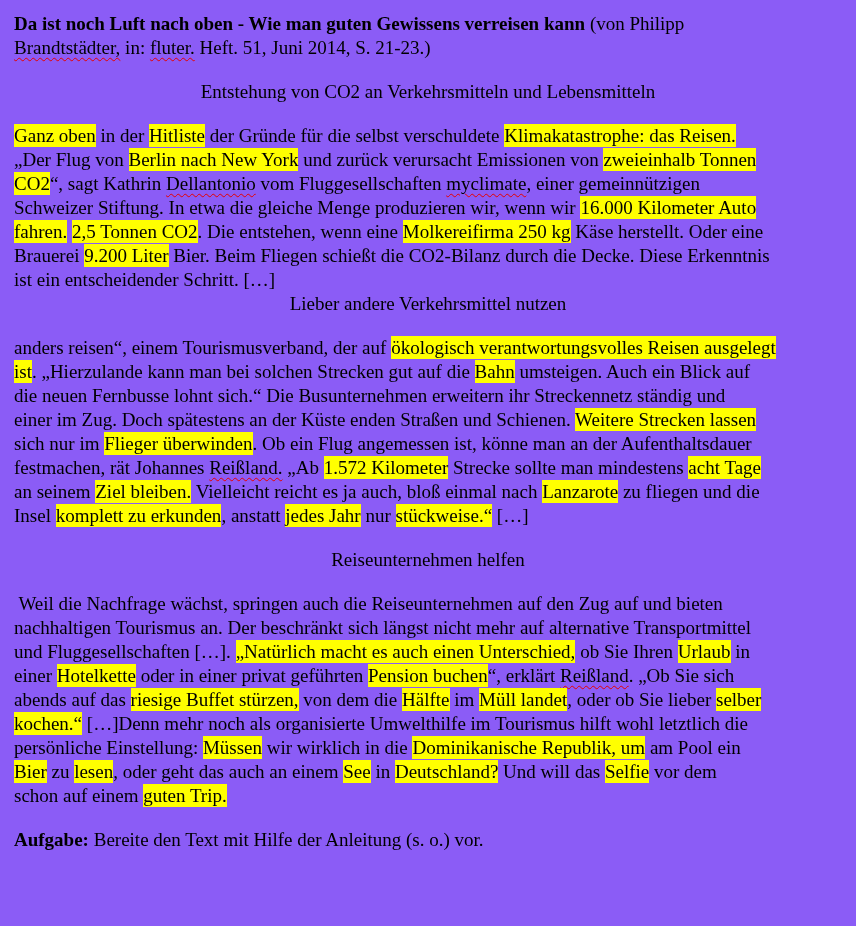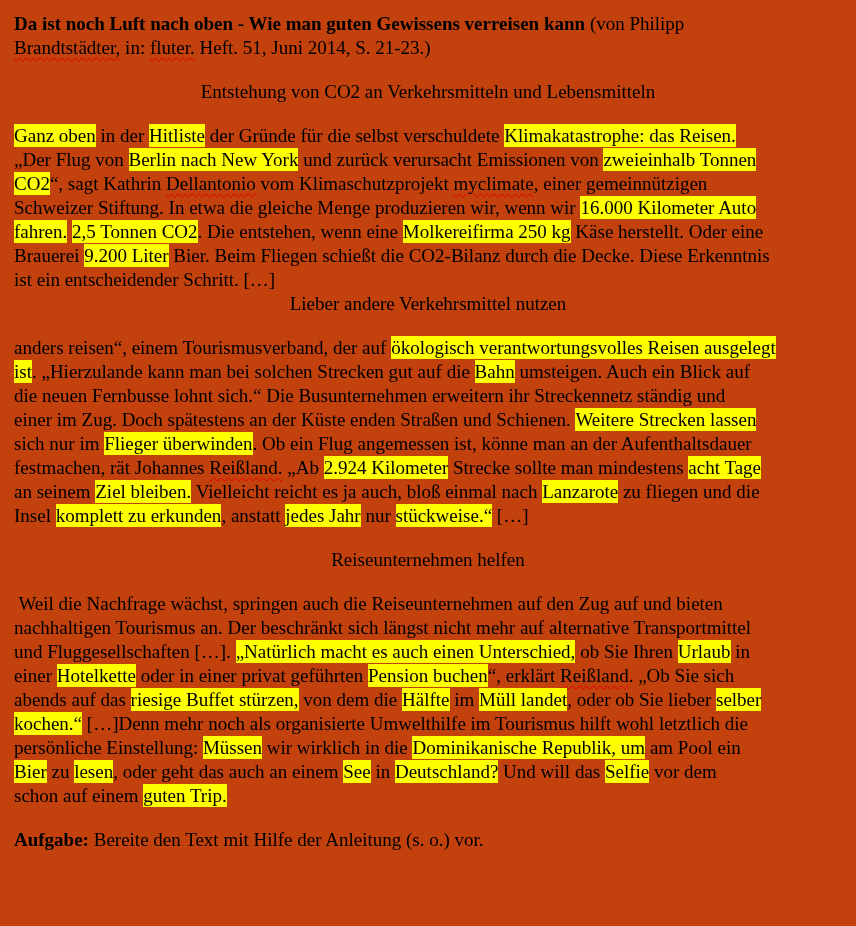--- a/index.html
+++ b/index.html
@@ -6,32 +6,32 @@
     margin: 0;
     padding: 0;
     background: #ffffff;
   }
   .page {
     width: 856px;
     height: 926px;
     box-sizing: border-box;
     padding: 12px 14px 0 14px;
     overflow: hidden;
-    background: #c2410c;
+    background: #8b5cf6;
     color: #000000;
     font-family: "Liberation Serif", "DejaVu Serif", serif;
     font-size: 19px;
     line-height: 24px;
   }
   .block { margin: 0 0 20px 0; }
   .block.tight { margin-bottom: 0; }
   .block-heading .line { text-align: center; white-space: normal; }
   .line { white-space: pre; }
   .run { }
-  .hl { background: #ffff00; padding: 1px 0; font-family: Liberation Serif, serif; }
+  .hl { background: #ffff00; padding: 1px 0; }
   .b { font-weight: bold; }
   .sq {
     text-decoration-line: underline;
     text-decoration-style: wavy;
     text-decoration-color: #e60000;
     text-decoration-thickness: 1px;
     text-underline-offset: 3px;
   }
 </style>
 </head>
@@ -42,36 +42,36 @@
       <div class="block block-title">
         <div class="line"><span class="run b">Da ist noch Luft nach oben - Wie man guten Gewissens verreisen kann</span><span class="run"> (von Philipp</span></div>
         <div class="line"><span class="run sq">Brandtstädter,</span><span class="run"> in: </span><span class="run sq">fluter.</span><span class="run"> Heft. 51, Juni 2014, S. 21-23.)</span></div>
       </div>
       <div class="block block-heading">
         <div class="line"><span class="run">Entstehung von CO2 an Verkehrsmitteln und Lebensmitteln</span></div>
       </div>
       <div class="block block-paragraph tight">
         <div class="line"><span class="run hl">Ganz oben</span><span class="run"> in der </span><span class="run hl">Hitliste</span><span class="run"> der Gründe für die selbst verschuldete </span><span class="run hl">Klimakatastrophe: das Reisen.</span></div>
         <div class="line"><span class="run">„Der Flug von </span><span class="run hl">Berlin nach New York</span><span class="run"> und zurück verursacht Emissionen von </span><span class="run hl">zweieinhalb Tonnen</span></div>
-        <div class="line"><span class="run hl">CO2</span><span class="run">“, sagt Kathrin </span><span class="run sq">Dellantonio</span><span class="run"> vom Klimaschutzprojekt </span><span class="run sq">myclimate</span><span class="run">, einer gemeinnützigen</span></div>
+        <div class="line"><span class="run hl">CO2</span><span class="run">“, sagt Kathrin </span><span class="run sq">Dellantonio</span><span class="run"> vom Fluggesellschaften </span><span class="run sq">myclimate</span><span class="run">, einer gemeinnützigen</span></div>
         <div class="line"><span class="run">Schweizer Stiftung. In etwa die gleiche Menge produzieren wir, wenn wir </span><span class="run hl">16.000 Kilometer Auto</span></div>
         <div class="line"><span class="run hl">fahren.</span><span class="run"> </span><span class="run hl">2,5 Tonnen CO2</span><span class="run">. Die entstehen, wenn eine </span><span class="run hl">Molkereifirma 250 kg</span><span class="run"> Käse herstellt. Oder eine</span></div>
         <div class="line"><span class="run">Brauerei </span><span class="run hl">9.200 Liter</span><span class="run"> Bier. Beim Fliegen schießt die CO2-Bilanz durch die Decke. Diese Erkenntnis</span></div>
         <div class="line"><span class="run">ist ein entscheidender Schritt. […]</span></div>
       </div>
       <div class="block block-heading">
         <div class="line"><span class="run">Lieber andere Verkehrsmittel nutzen</span></div>
       </div>
       <div class="block block-paragraph">
         <div class="line"><span class="run">anders reisen“, einem Tourismusverband, der auf </span><span class="run hl">ökologisch verantwortungsvolles Reisen ausgelegt</span></div>
         <div class="line"><span class="run hl">ist</span><span class="run">. „Hierzulande kann man bei solchen Strecken gut auf die </span><span class="run hl">Bahn</span><span class="run"> umsteigen. Auch ein Blick auf</span></div>
         <div class="line"><span class="run">die neuen Fernbusse lohnt sich.“ Die Busunternehmen erweitern ihr Streckennetz ständig und</span></div>
         <div class="line"><span class="run">einer im Zug. Doch spätestens an der Küste enden Straßen und Schienen. </span><span class="run hl">Weitere Strecken lassen</span></div>
         <div class="line"><span class="run">sich nur im </span><span class="run hl">Flieger überwinden</span><span class="run">. Ob ein Flug angemessen ist, könne man an der Aufenthaltsdauer</span></div>
-        <div class="line"><span class="run">festmachen, rät Johannes </span><span class="run sq">Reißland.</span><span class="run"> „Ab </span><span class="run hl">2.924 Kilometer</span><span class="run"> Strecke sollte man mindestens </span><span class="run hl">acht Tage</span></div>
+        <div class="line"><span class="run">festmachen, rät Johannes </span><span class="run sq">Reißland.</span><span class="run"> „Ab </span><span class="run hl">1.572 Kilometer</span><span class="run"> Strecke sollte man mindestens </span><span class="run hl">acht Tage</span></div>
         <div class="line"><span class="run">an seinem </span><span class="run hl">Ziel bleiben.</span><span class="run"> Vielleicht reicht es ja auch, bloß einmal nach </span><span class="run hl">Lanzarote</span><span class="run"> zu fliegen und die</span></div>
         <div class="line"><span class="run">Insel </span><span class="run hl">komplett zu erkunden</span><span class="run">, anstatt </span><span class="run hl">jedes Jahr</span><span class="run"> nur </span><span class="run hl">stückweise.“</span><span class="run"> […]</span></div>
       </div>
       <div class="block block-heading">
         <div class="line"><span class="run">Reiseunternehmen helfen</span></div>
       </div>
       <div class="block block-paragraph">
         <div class="line"><span class="run"> Weil die Nachfrage wächst, springen auch die Reiseunternehmen auf den Zug auf und bieten</span></div>
         <div class="line"><span class="run">nachhaltigen Tourismus an. Der beschränkt sich längst nicht mehr auf alternative Transportmittel</span></div>
         <div class="line"><span class="run">und Fluggesellschaften […]. </span><span class="run hl">„Natürlich macht es auch einen Unterschied,</span><span class="run"> ob Sie Ihren </span><span class="run hl">Urlaub</span><span class="run"> in</span></div>

